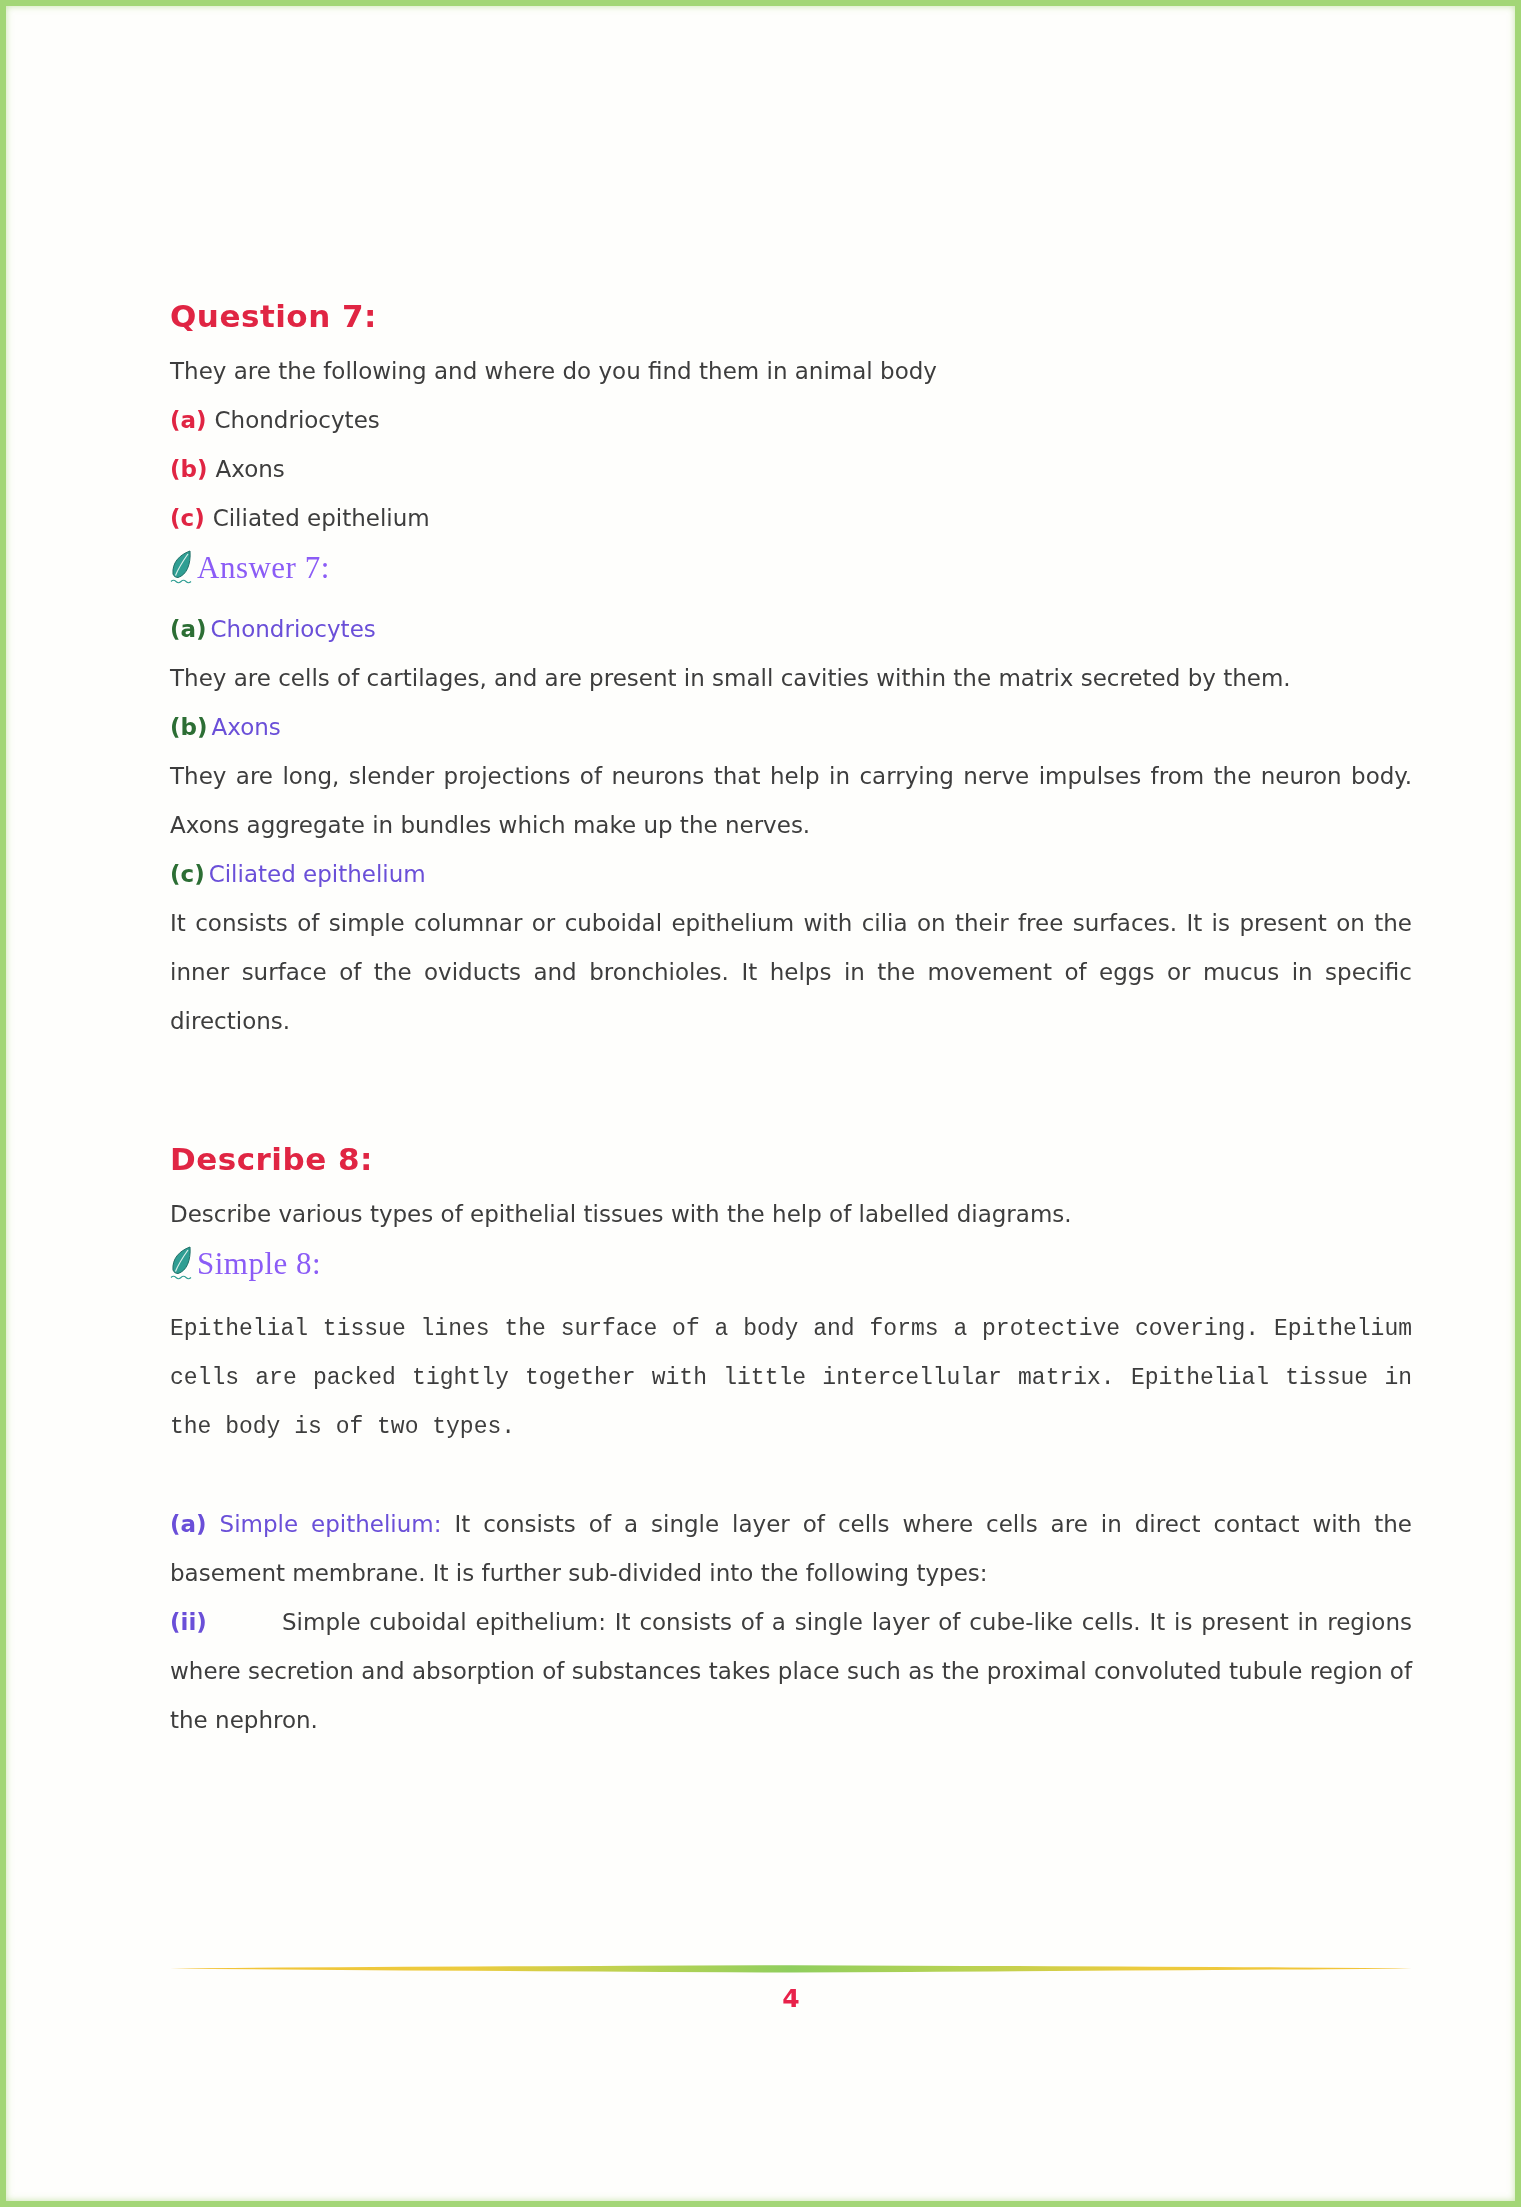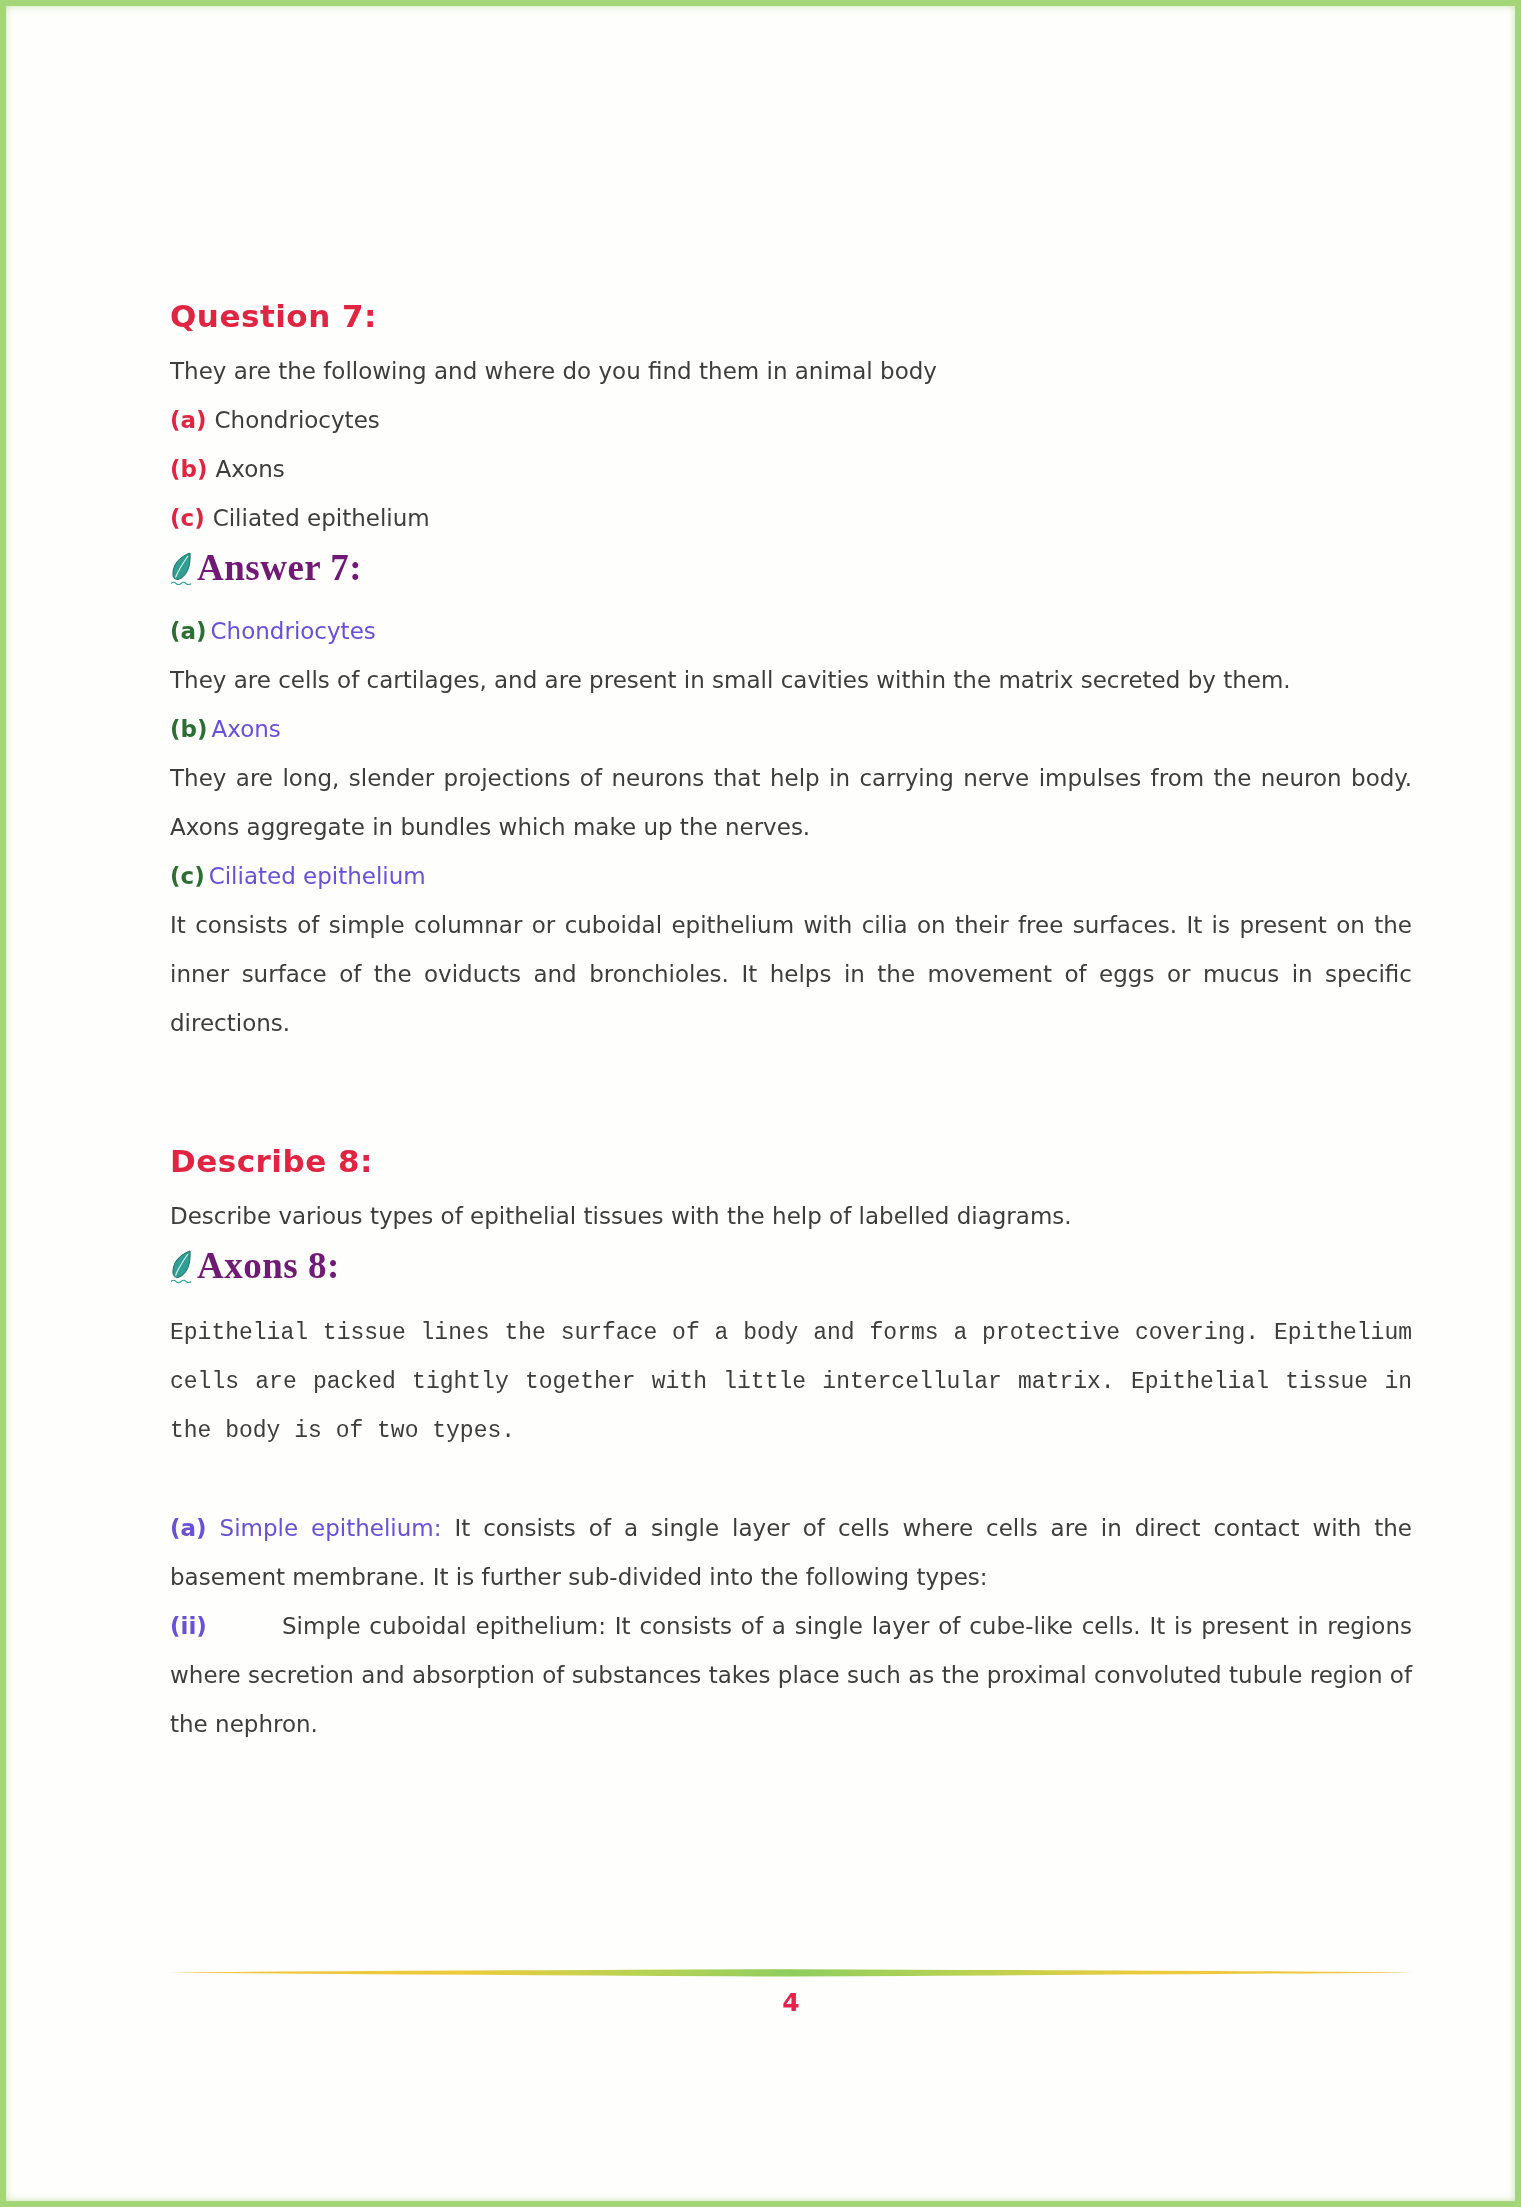--- a/index.html
+++ b/index.html
@@ -37,22 +37,22 @@
   .purple{color:#6a4fd8;}
   .item .lbl{margin-right:8px;}
   .title-line .lbl{margin-right:4px;}
   .ans-heading-row{
     margin:0;
     line-height:49px;
     white-space:nowrap;
   }
   .ans-heading{
     font-family:"Liberation Serif","DejaVu Serif",serif;
-    font-size:37px;font-weight:bold;
-    color:#701a75;
+    font-size:31px;font-weight:normal;
+    color:#8b5cf6;
     letter-spacing:.5px;
   }
   .leaf-wrap{display:inline-block;vertical-align:-8px;margin-right:1px;}
   .intro{margin-top:4px;font-family:Liberation Mono, monospace;}
   .gap-a{margin-top:48px;}
   .sub-lbl{display:inline-block;width:112px;font-weight:bold;color:#6a4fd8;}
   .footer{margin-top:219px;text-align:center;}
   .divider{display:block;width:100%;height:10px;}
   .page-number{
     display:block;margin-top:10px;
@@ -95,21 +95,21 @@
     <h2 class="q-heading q8">Describe 8:</h2>
     <p class="body"><span>Describe various types of epithelial tissues with the help of labelled diagrams.</span></p>
 
     <div class="ans-heading-row">
       <span class="leaf-wrap">
         <svg width="26" height="36" viewBox="0 0 26 36" aria-hidden="true">
           <path d="M20 1 C9 5 2 13 3 24 C3.7 26.2 5.8 27.6 8 27.5 C16.5 25 21 14.5 20 1 Z" fill="#2f9e93" stroke="#1e6f66" stroke-width="1"></path>
           <path d="M18 4 C13 11 8.5 18 5.5 25.5" stroke="#d9efe9" stroke-width="1.2" fill="none"></path>
           <path d="M1 31.5 q2.5 -2.5 5 0 t5 0 t5 0 t5 0" stroke="#2f9e93" stroke-width="1.1" fill="none"></path>
         </svg>
-      </span><span class="ans-heading">Axons 8:</span>
+      </span><span class="ans-heading">Simple 8:</span>
     </div>
 
     <p class="body just intro">Epithelial tissue lines the surface of a body and forms a protective covering. Epithelium cells are packed tightly together with little intercellular matrix. Epithelial tissue in the body is of two types.</p>
 
     <p class="body just gap-a"><span class="lbl purple">(a)</span> <span class="purple">Simple epithelium:</span> <span>It consists of a single layer of cells where cells are in direct contact with the basement membrane. It is further sub-divided into the following types:</span></p>
 
 
     <p class="body just"><span class="sub-lbl">(ii)</span><span>Simple cuboidal epithelium: It consists of a single layer of cube-like cells. It is present in regions where secretion and absorption of substances takes place such as the proximal convoluted tubule region of the nephron.</span></p>
 
     <div class="footer">

